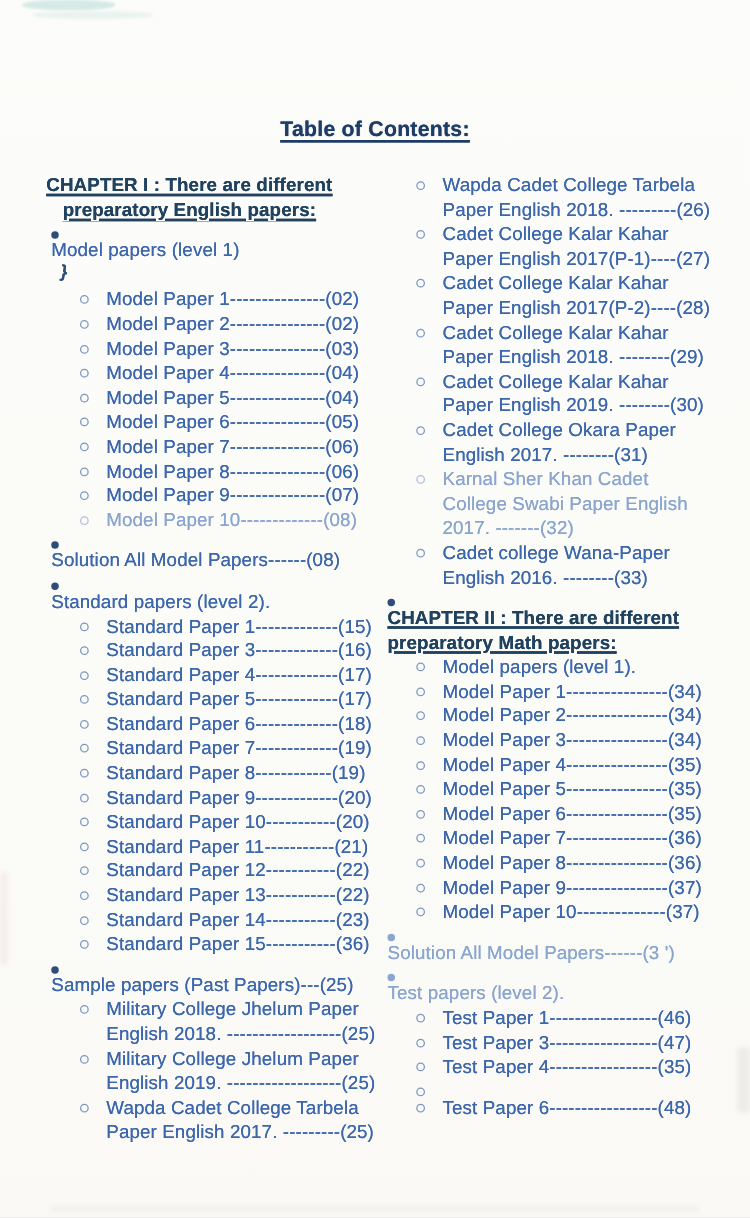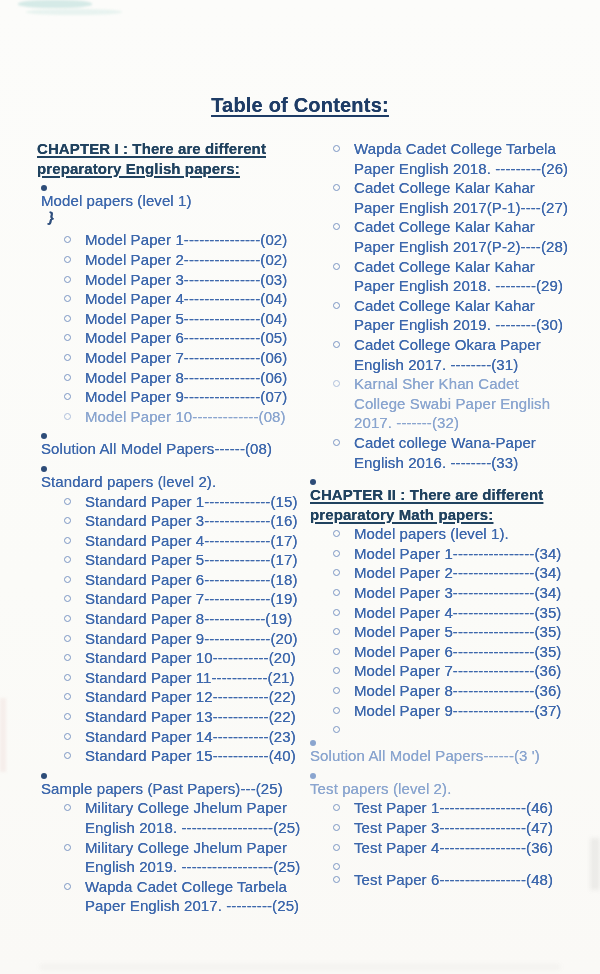--- a/index.html
+++ b/index.html
@@ -4,34 +4,34 @@
 <style>
   html,body{margin:0;padding:0;background:#e8e8e6;}
   .page{
     position:relative;width:600px;height:974px;margin:0 auto;
     background:linear-gradient(180deg,#fcfcfa 0%,#fbfbf8 60%,#faf9f6 100%);
     font-family:"Liberation Sans","DejaVu Sans",sans-serif;
     overflow:hidden;
   }
   .title-wrap{position:absolute;top:94px;left:0;width:100%;text-align:center;}
   .title{
-    font-size:20px;font-weight:bold;color:#1e3c66;letter-spacing:.2px;
+    font-size:17px;font-weight:bold;color:#1e3c66;letter-spacing:.2px;
     text-decoration:underline;text-decoration-thickness:2px;text-underline-offset:3px;
     text-shadow:0 0 .6px;
   }
   .col{position:absolute;top:139px;}
   .col-left{left:36px;width:288px;}
   .col-right{left:305px;width:293px;}
   .row{
     display:flex;align-items:flex-start;
     font-size:15px;line-height:19.6px;color:#3c67ac;
     text-shadow:0 0 .5px;letter-spacing:.1px;
   }
   .txt{white-space:pre-line;}
-  .lvl0{padding-left:1px;}
+  .lvl0{padding-left:1px;text-align:center;}
   .lvl1{padding-left:5px;flex-direction:column;}
   .lvl2{padding-left:28px;}
   .bullet{flex:0 0 auto;display:inline-block;}
   .bullet.disc{width:6px;height:6px;border-radius:50%;background:#2d4c78;margin:7px 14px 0 0;}
   .bullet.ring{width:5px;height:5px;border:1.7px solid #7b96c4;border-radius:50%;background:transparent;margin:6px 14px 0 0;}
   .chapter .txt{
     color:#20425f;font-weight:bold;
     text-decoration:underline;text-decoration-thickness:1.6px;text-underline-offset:2px;
   }
   .faded{color:#8aa5cf;}
@@ -167,21 +167,21 @@
       <div class="row lvl2">
         <span class="bullet ring"></span>
         <span class="txt">Standard Paper 13-----------(22)</span>
       </div>
       <div class="row lvl2">
         <span class="bullet ring"></span>
         <span class="txt">Standard Paper 14-----------(23)</span>
       </div>
       <div class="row lvl2">
         <span class="bullet ring"></span>
-        <span class="txt">Standard Paper 15-----------(40)</span>
+        <span class="txt">Standard Paper 15-----------(36)</span>
       </div>
       <div class="row lvl1">
         <span class="bullet disc"></span>
         <span class="txt">Sample papers (Past Papers)---(25)</span>
       </div>
       <div class="row lvl2">
         <span class="bullet ring"></span>
         <span class="txt">Military College Jhelum Paper
 English 2018. ------------------(25)</span>
       </div>
@@ -278,40 +278,41 @@
       <div class="row lvl2">
         <span class="bullet ring"></span>
         <span class="txt">Model Paper 8----------------(36)</span>
       </div>
       <div class="row lvl2">
         <span class="bullet ring"></span>
         <span class="txt">Model Paper 9----------------(37)</span>
       </div>
       <div class="row lvl2">
         <span class="bullet ring"></span>
+        <span class="txt">Model Paper 10--------------(37)</span>
       </div>
       <div class="row lvl1 faded">
         <span class="bullet disc"></span>
         <span class="txt">Solution All Model Papers------(3 ')</span>
       </div>
       <div class="row lvl1 faded">
         <span class="bullet disc"></span>
         <span class="txt">Test papers (level 2).</span>
       </div>
       <div class="row lvl2">
         <span class="bullet ring"></span>
         <span class="txt">Test Paper 1-----------------(46)</span>
       </div>
       <div class="row lvl2">
         <span class="bullet ring"></span>
         <span class="txt">Test Paper 3-----------------(47)</span>
       </div>
       <div class="row lvl2">
         <span class="bullet ring"></span>
-        <span class="txt">Test Paper 4-----------------(36)</span>
+        <span class="txt">Test Paper 4-----------------(35)</span>
       </div>
       <div class="row lvl2">
         <span class="bullet ring"></span>
       </div>
       <div class="row lvl2">
         <span class="bullet ring"></span>
         <span class="txt">Test Paper 6-----------------(48)</span>
       </div>
     </div>
 </div>

